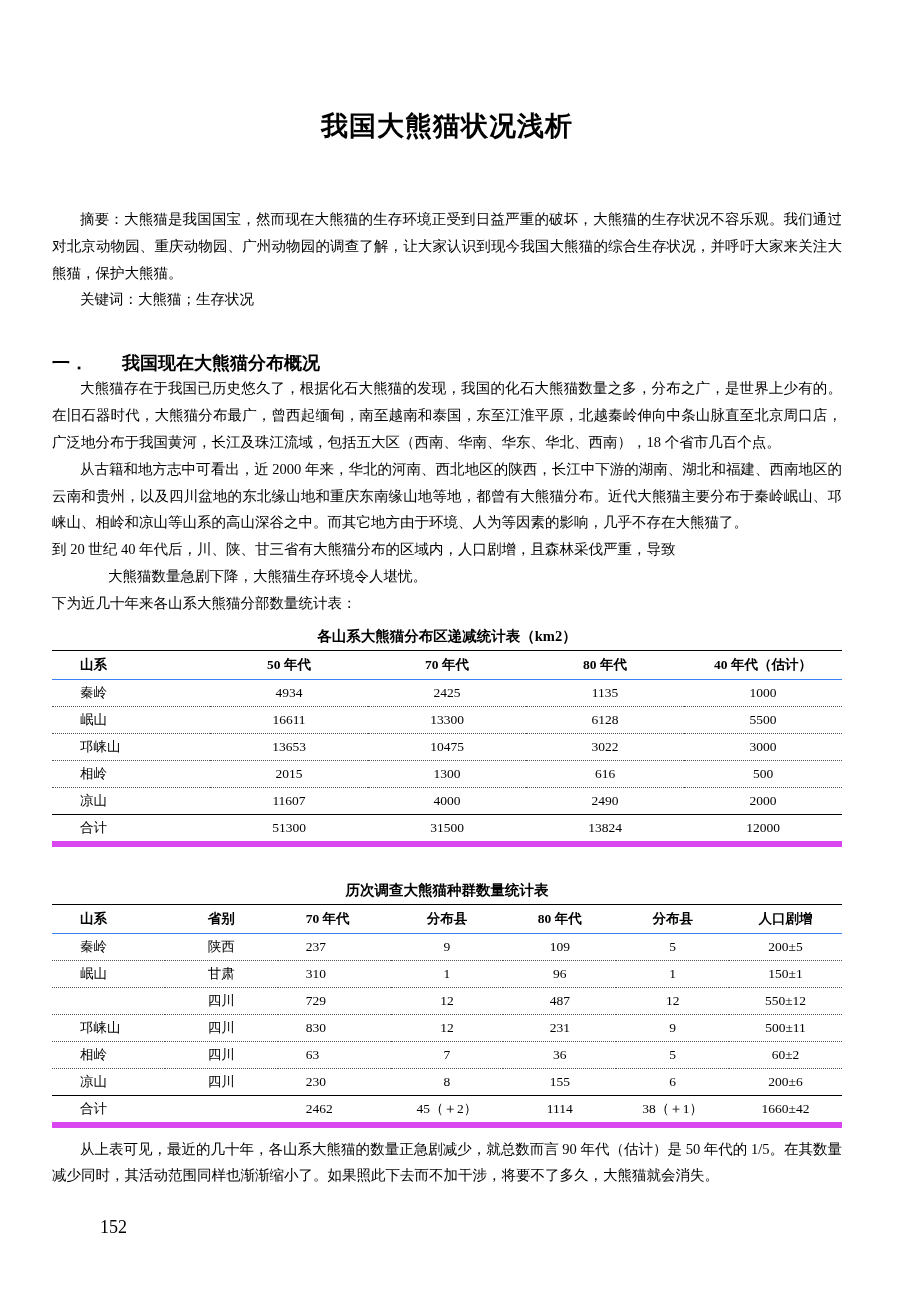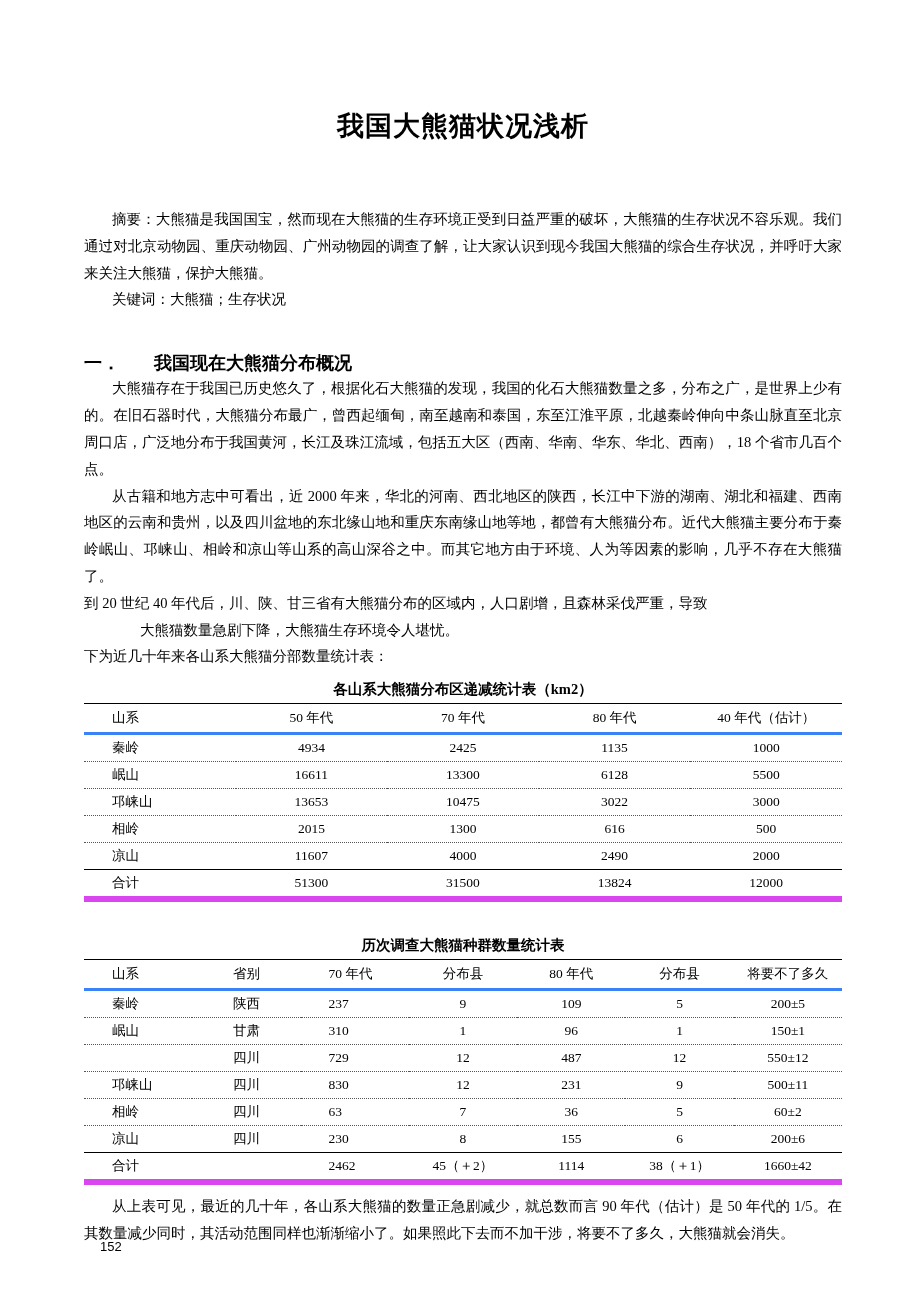--- a/index.html
+++ b/index.html
@@ -10,21 +10,21 @@
     width: 920px;
     min-height: 1302px;
     background: #ffffff;
     font-family: "Liberation Serif", "DejaVu Serif", serif;
     color: #000000;
   }
   .page {
     width: 920px;
     min-height: 1302px;
     box-sizing: border-box;
-    padding: 60px 78px 20px 84px;
+    padding: 60px 78px 20px 52px;
     position: relative;
   }
   .doc-title {
     text-align: center;
     font-size: 27px;
     font-weight: bold;
     letter-spacing: 1px;
     margin: 48px 0 0 0;
     font-family: "DejaVu Sans", "Liberation Sans", sans-serif;
   }
@@ -81,23 +81,24 @@
     width: 100%;
     font-size: 13.5px;
     table-layout: fixed;
   }
   table.data td {
     text-align: center;
     padding: 4px 2px;
     border-bottom: 1px dotted #555;
   }
   table.data tr.head td {
-    border-bottom: 3px solid #3b82f6;
+    border-bottom: 1px solid #3b82f6;
     border-top: 1px solid #000;
     padding: 5px 2px;
+    font-weight: bold;
   }
   table.data tr.head td.lcell {
     text-align: left;
     padding-left: 28px;
   }
   table.data tr:last-child td {
     border-bottom: 6px solid #d946ef;
   }
   table.data td.lcell {
     text-align: left;
@@ -114,23 +115,23 @@
   }
   .tbl-wrap2 {
     margin-top: 34px;
   }
   .closing {
     margin-top: 8px;
   }
   .page-number {
     position: absolute;
     left: 100px;
-    bottom: 48px;
-    font-size: 13px;
-    font-family: Liberation Sans, sans-serif;
+    bottom: 64px;
+    font-size: 18px;
+    font-family: Liberation Serif, serif;
   }
 </style>
 </head>
 <body>
 
 <div class="page">
 
   <h1 class="doc-title">我国大熊猫状况浅析</h1>
 
   <div class="abstract-block">
@@ -211,21 +212,21 @@
     <div class="table-caption">历次调查大熊猫种群数量统计表</div>
     <table class="data t2">
       <tbody>
         <tr class="head">
           <td class="lcell">山系</td>
           <td>省别</td>
           <td class="lcell">70 年代</td>
           <td>分布县</td>
           <td>80 年代</td>
           <td>分布县</td>
-          <td>将要不了多久</td>
+          <td>人口剧增</td>
         </tr>
         <tr>
           <td class="lcell">秦岭</td>
           <td>陕西</td>
           <td class="lcell">237</td>
           <td>9</td>
           <td>109</td>
           <td>5</td>
           <td>200±5</td>
         </tr>

